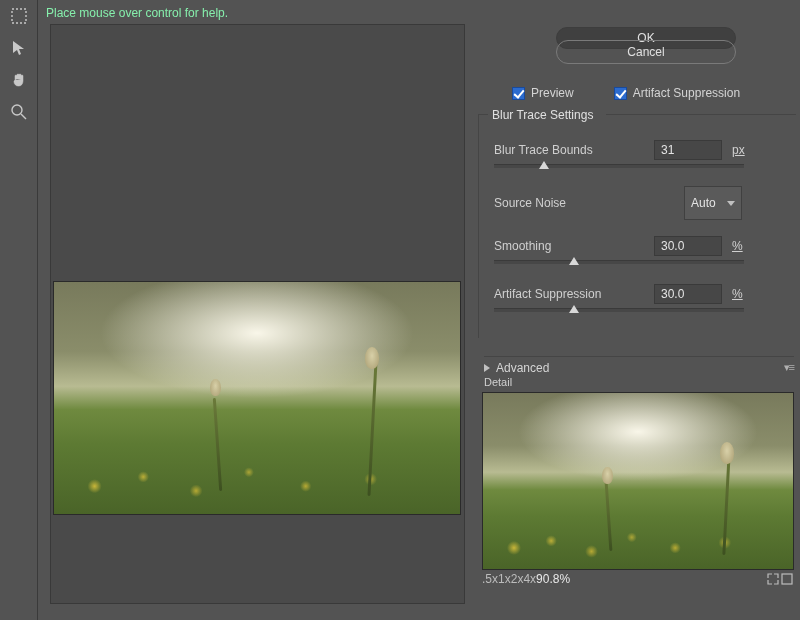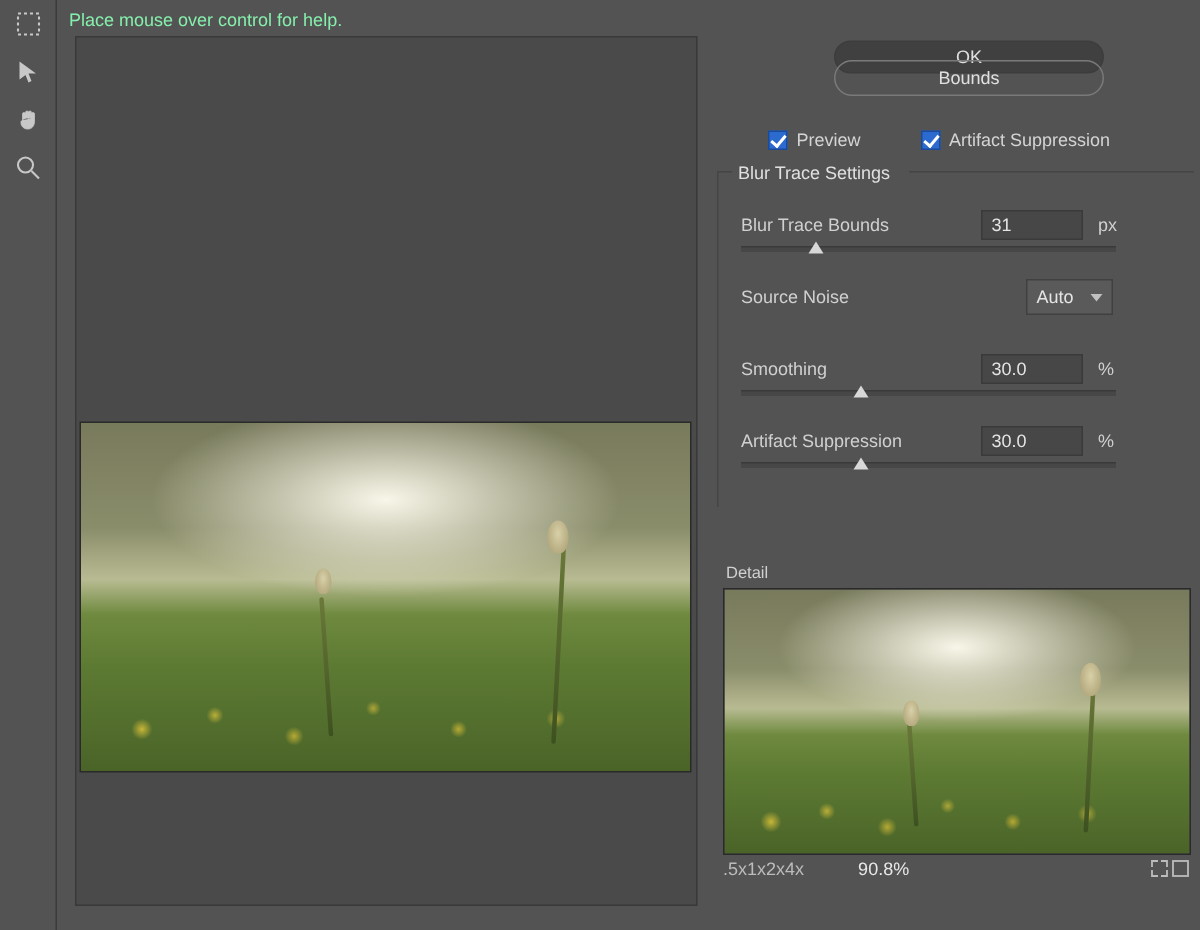--- a/index.html
+++ b/index.html
@@ -25,37 +25,37 @@
 .ck:after { content:""; position:absolute; left:3px; top:0px; width:4px; height:8px; border:solid #fff; border-width:0 2px 2px 0; transform:rotate(40deg); }
 
 .group-title { position:absolute; left:16px; top:108px; color:#e0e0e0; font-size:12px; }
 .group-line { position:absolute; left:130px; top:114px; width:190px; height:1px; background:#454545; }
 .group-line2 { position:absolute; left:2px; top:114px; width:10px; height:1px; background:#454545; }
 .fieldset-left { position:absolute; left:2px; top:114px; width:1px; height:224px; background:#454545; }
 
 .field { position:absolute; left:18px; width:300px; display:flex; align-items:center; }
 .field label { width:120px; color:#d0d0d0; }
 .numbox { width:68px; height:20px; background:#474747; border:1px solid #3a3a3a; color:#e4e4e4; padding:0 6px; text-align:left; line-height:18px; }
-.unit { margin-left:10px; color:#d0d0d0; }
+.unit { margin-left:10px; color:#d0d0d0;text-decoration:underline; }
 .slider { position:absolute; left:18px; width:250px; height:4px; background:#474747; border-top:1px solid #3a3a3a; }
 .slider .thumb { position:absolute; top:-4px; width:0; height:0; border-left:5px solid transparent; border-right:5px solid transparent; border-bottom:8px solid #d8d8d8; cursor:pointer; }
 
-.selbox { width:58px; height:24px; background:#5a5a5a; border:1px solid #404040; display:flex; align-items:center; padding:0 6px; justify-content:space-between; cursor:pointer; color:#e4e4e4; }
+.selbox { width:58px; height:34px; background:#5a5a5a; border:1px solid #404040; display:flex; align-items:center; padding:0 6px; justify-content:space-between; cursor:pointer; color:#e4e4e4; }
 .selbox .chev { width:0; height:0; border-left:4px solid transparent; border-right:4px solid transparent; border-top:5px solid #c0c0c0; }
 
 .adv-row { position:absolute; left:8px; top:356px; width:310px; height:18px; display:flex; align-items:center; border-top:1px solid #454545; padding-top:4px; cursor:pointer; }
 .adv-row .tri { width:0; height:0; border-top:4px solid transparent; border-bottom:4px solid transparent; border-left:6px solid #c0c0c0; margin-right:6px; }
 .adv-row .menuic { margin-left:auto; font-size:11px; color:#b0b0b0; letter-spacing:-1px; }
 
 .detail-label { position:absolute; left:8px; top:376px; color:#d0d0d0; font-size:11px; }
 .detail-img { position:absolute; left:6px; top:392px; width:312px; height:178px; }
 
 .zoombar { position:absolute; left:6px; top:572px; width:312px; display:flex; align-items:center; color:#bcbcbc; font-size:11px; }
 .zoombar span { cursor:pointer; }
-.zoombar .zsel { color:#e8e8e8;margin-left:36px; }
+.zoombar .zsel { color:#e8e8e8; }
 .zoombar .spacer { flex:1; }
 .zic { width:14px; height:14px; display:inline-block; cursor:pointer; }
 
 
 .photo { width:100%; height:100%; position:relative; overflow:hidden; border:1px solid #2a2a2a;
   background:
     radial-gradient(ellipse 55% 40% at 50% 22%, rgba(255,252,240,0.95), rgba(255,252,240,0) 70%),
     linear-gradient(to bottom, #787a5c 0%, #8a8d6a 30%, #b8bb92 45%, #6f8a3f 55%, #5d7a33 70%, #4a6428 100%);
 }
 .photo:before { content:""; position:absolute; inset:0;
@@ -106,21 +106,21 @@
       <div class="bud" style="left:76.5%; top:28%"></div>
       <div class="stalk" style="left:40%; bottom:10%; height:40%; transform:rotate(-4deg)"></div>
       <div class="bud" style="left:38.5%; top:42%; width:11px; height:17px"></div>
     </div>
   </div>
 </div>
 
 <div class="rpanel">
 
   <div class="btn-ok">OK</div>
-  <div class="btn-cancel">Bounds</div>
+  <div class="btn-cancel">Cancel</div>
 
   <div class="ck-row1">
     <div class="grp">
       <div class="ck"></div>
       <span>Preview</span>
     </div>
     <div class="grp">
       <div class="ck"></div>
       <span>Artifact Suppression</span>
     </div>
@@ -163,20 +163,25 @@
   <div class="field" style="top:284px">
     <label>Artifact Suppression</label>
     <div style="width:40px"></div>
     <div class="numbox">30.0</div>
     <span class="unit">%</span>
   </div>
   <div class="slider" style="top:308px">
     <div class="thumb" style="left:30%"></div>
   </div>
 
+  <div class="adv-row">
+    <span class="tri"></span>
+    <span>Advanced</span>
+    <span class="menuic">▾≡</span>
+  </div>
 
   <div class="detail-label">Detail</div>
   <div class="detail-img">
     <div class="photo">
       <div class="stalk" style="left:78%; bottom:8%; height:58%; transform:rotate(3deg)"></div>
       <div class="bud" style="left:76.5%; top:28%"></div>
       <div class="stalk" style="left:40%; bottom:10%; height:40%; transform:rotate(-4deg)"></div>
       <div class="bud" style="left:38.5%; top:42%; width:11px; height:17px"></div>
     </div>
   </div>

